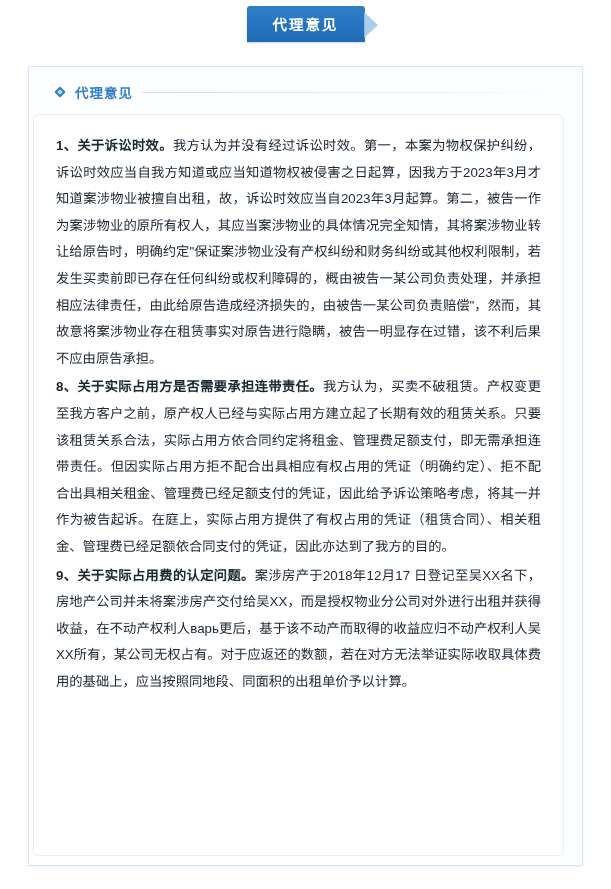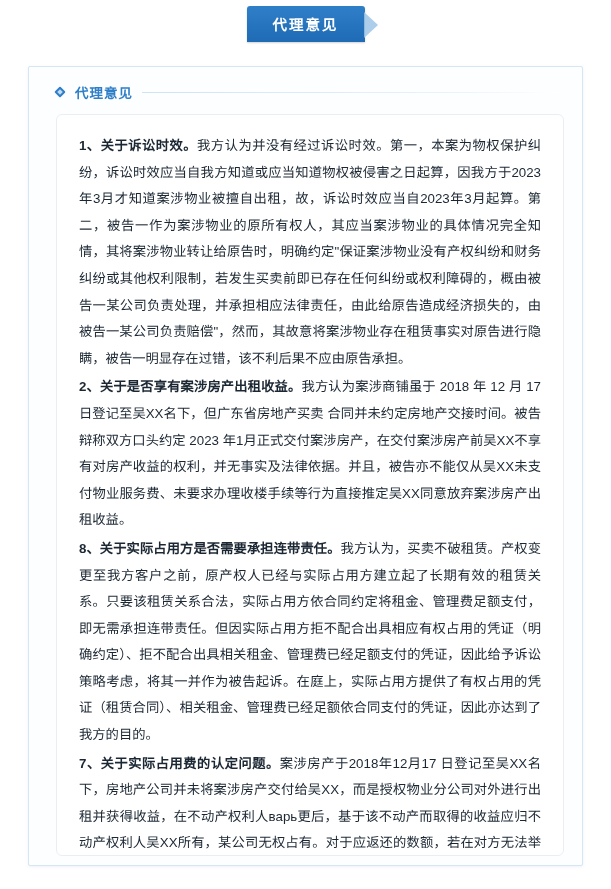--- a/index.html
+++ b/index.html
@@ -126,21 +126,21 @@
 
   .title-rule {
     flex: 1;
     height: 1px;
     background: linear-gradient(90deg, #cfe3f4 0%, #eaf3fb 75%, #ffffff 100%);
     margin-right: 22px;
   }
 
   
   .sheet {
-    margin: 4px 18px 0 27px;
+    margin: 4px 18px 0 4px;
     background: #ffffff;
     border: 1px solid #e9eef3;
     border-radius: 6px;
     height: 742px;
     box-sizing: border-box;
     padding: 18px 22px 0 22px;
     overflow: hidden;
   }
 
   .para {
@@ -179,28 +179,25 @@
       <span class="card-title">代理意见</span>
       <span class="title-rule"></span>
     </div>
 
     <div class="sheet">
 
       <p class="para">
         <span class="lead">1、关于诉讼时效。</span><span>我方认为并没有经过诉讼时效。第一，本案为物权保护纠纷，诉讼时效应当自我方知道或应当知道物权被侵害之日起算，因我方于2023年3月才知道案涉物业被擅自出租，故，诉讼时效应当自2023年3月起算。第二，被告一作为案涉物业的原所有权人，其应当案涉物业的具体情况完全知情，其将案涉物业转让给原告时，明确约定"保证案涉物业没有产权纠纷和财务纠纷或其他权利限制，若发生买卖前即已存在任何纠纷或权利障碍的，概由被告一某公司负责处理，并承担相应法律责任，由此给原告造成经济损失的，由被告一某公司负责赔偿"，然而，其故意将案涉物业存在租赁事实对原告进行隐瞒，被告一明显存在过错，该不利后果不应由原告承担。</span>
       </p>
 
-      <p class="para">
-        <span class="lead">2、关于是否享有案涉房产出租收益。</span><span>我方认为案涉商铺虽于 2018 年 12 月 17 日登记至吴XX名下，但广东省房地产买卖 合同并未约定房地产交接时间。被告辩称双方口头约定 2023 年1月正式交付案涉房产，在交付案涉房产前吴XX不享有对房产收益的权利，并无事实及法律依据。并且，被告亦不能仅从吴XX未支付物业服务费、未要求办理收楼手续等行为直接推定吴XX同意放弃案涉房产出租收益。</span>
-      </p>
 
       <p class="para">
         <span class="lead">8、关于实际占用方是否需要承担连带责任。</span><span>我方认为，买卖不破租赁。产权变更至我方客户之前，原产权人已经与实际占用方建立起了长期有效的租赁关系。只要该租赁关系合法，实际占用方依合同约定将租金、管理费足额支付，即无需承担连带责任。但因实际占用方拒不配合出具相应有权占用的凭证（明确约定）、拒不配合出具相关租金、管理费已经足额支付的凭证，因此给予诉讼策略考虑，将其一并作为被告起诉。在庭上，实际占用方提供了有权占用的凭证（租赁合同）、相关租金、管理费已经足额依合同支付的凭证，因此亦达到了我方的目的。</span>
       </p>
 
       <p class="para">
-        <span class="lead">7、关于实际占用费的认定问题。</span><span>案涉房产于2018年12月17 日登记至吴XX名下，房地产公司并未将案涉房产交付给吴XX，而是授权物业分公司对外进行出租并获得收益，在不动产权利人варь更后，基于该不动产而取得的收益应归不动产权利人吴XX所有，某公司无权占有。对于应返还的数额，若在对方无法举证实际收取具体费用的基础上，应当按照同地段、同面积的出租单价予以计算。</span>
+        <span class="lead">9、关于实际占用费的认定问题。</span><span>案涉房产于2018年12月17 日登记至吴XX名下，房地产公司并未将案涉房产交付给吴XX，而是授权物业分公司对外进行出租并获得收益，在不动产权利人варь更后，基于该不动产而取得的收益应归不动产权利人吴XX所有，某公司无权占有。对于应返还的数额，若在对方无法举证实际收取具体费用的基础上，应当按照同地段、同面积的出租单价予以计算。</span>
       </p>
 
     </div>
   </div>
 
 </div>
 
 </body></html>

